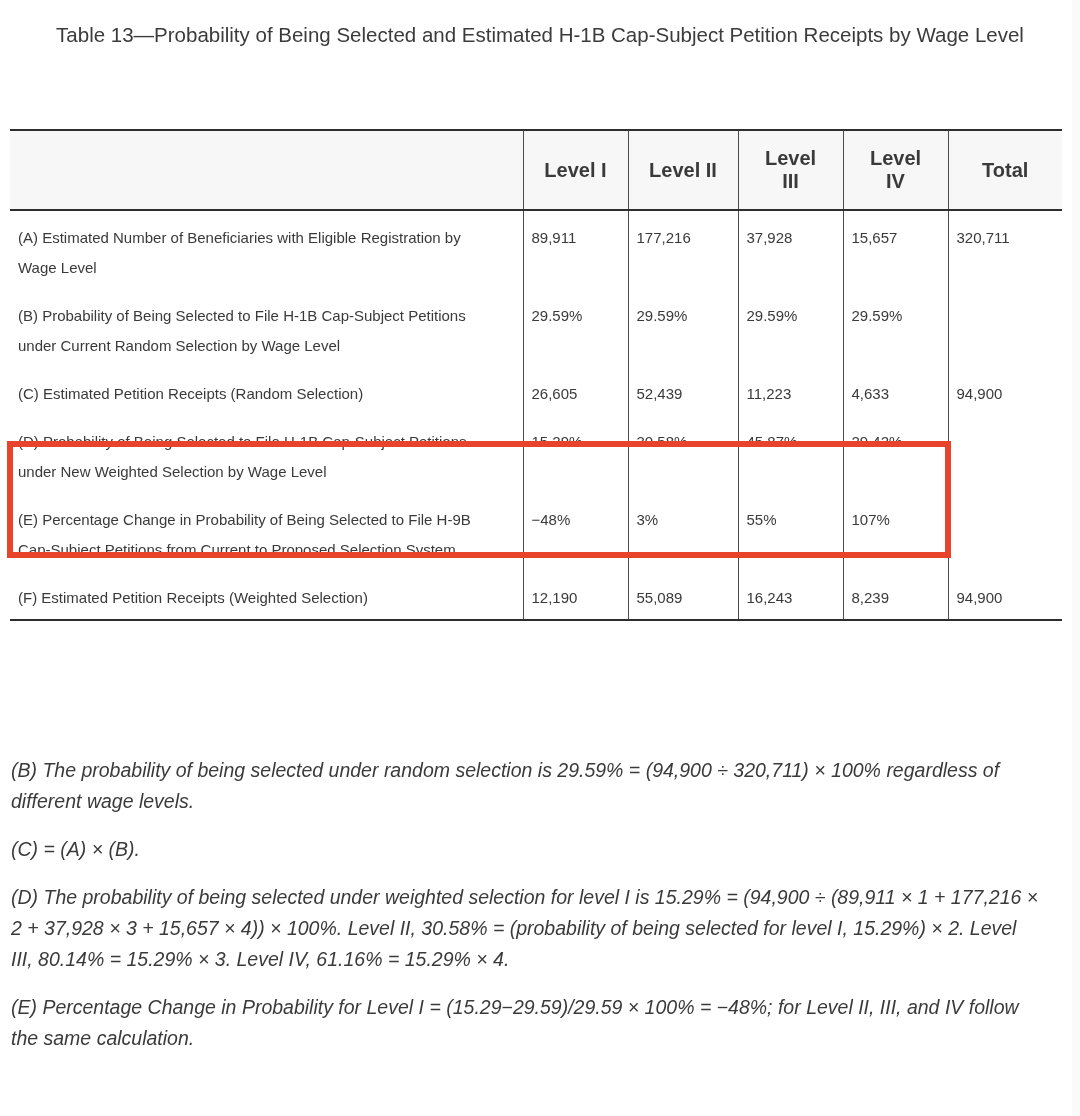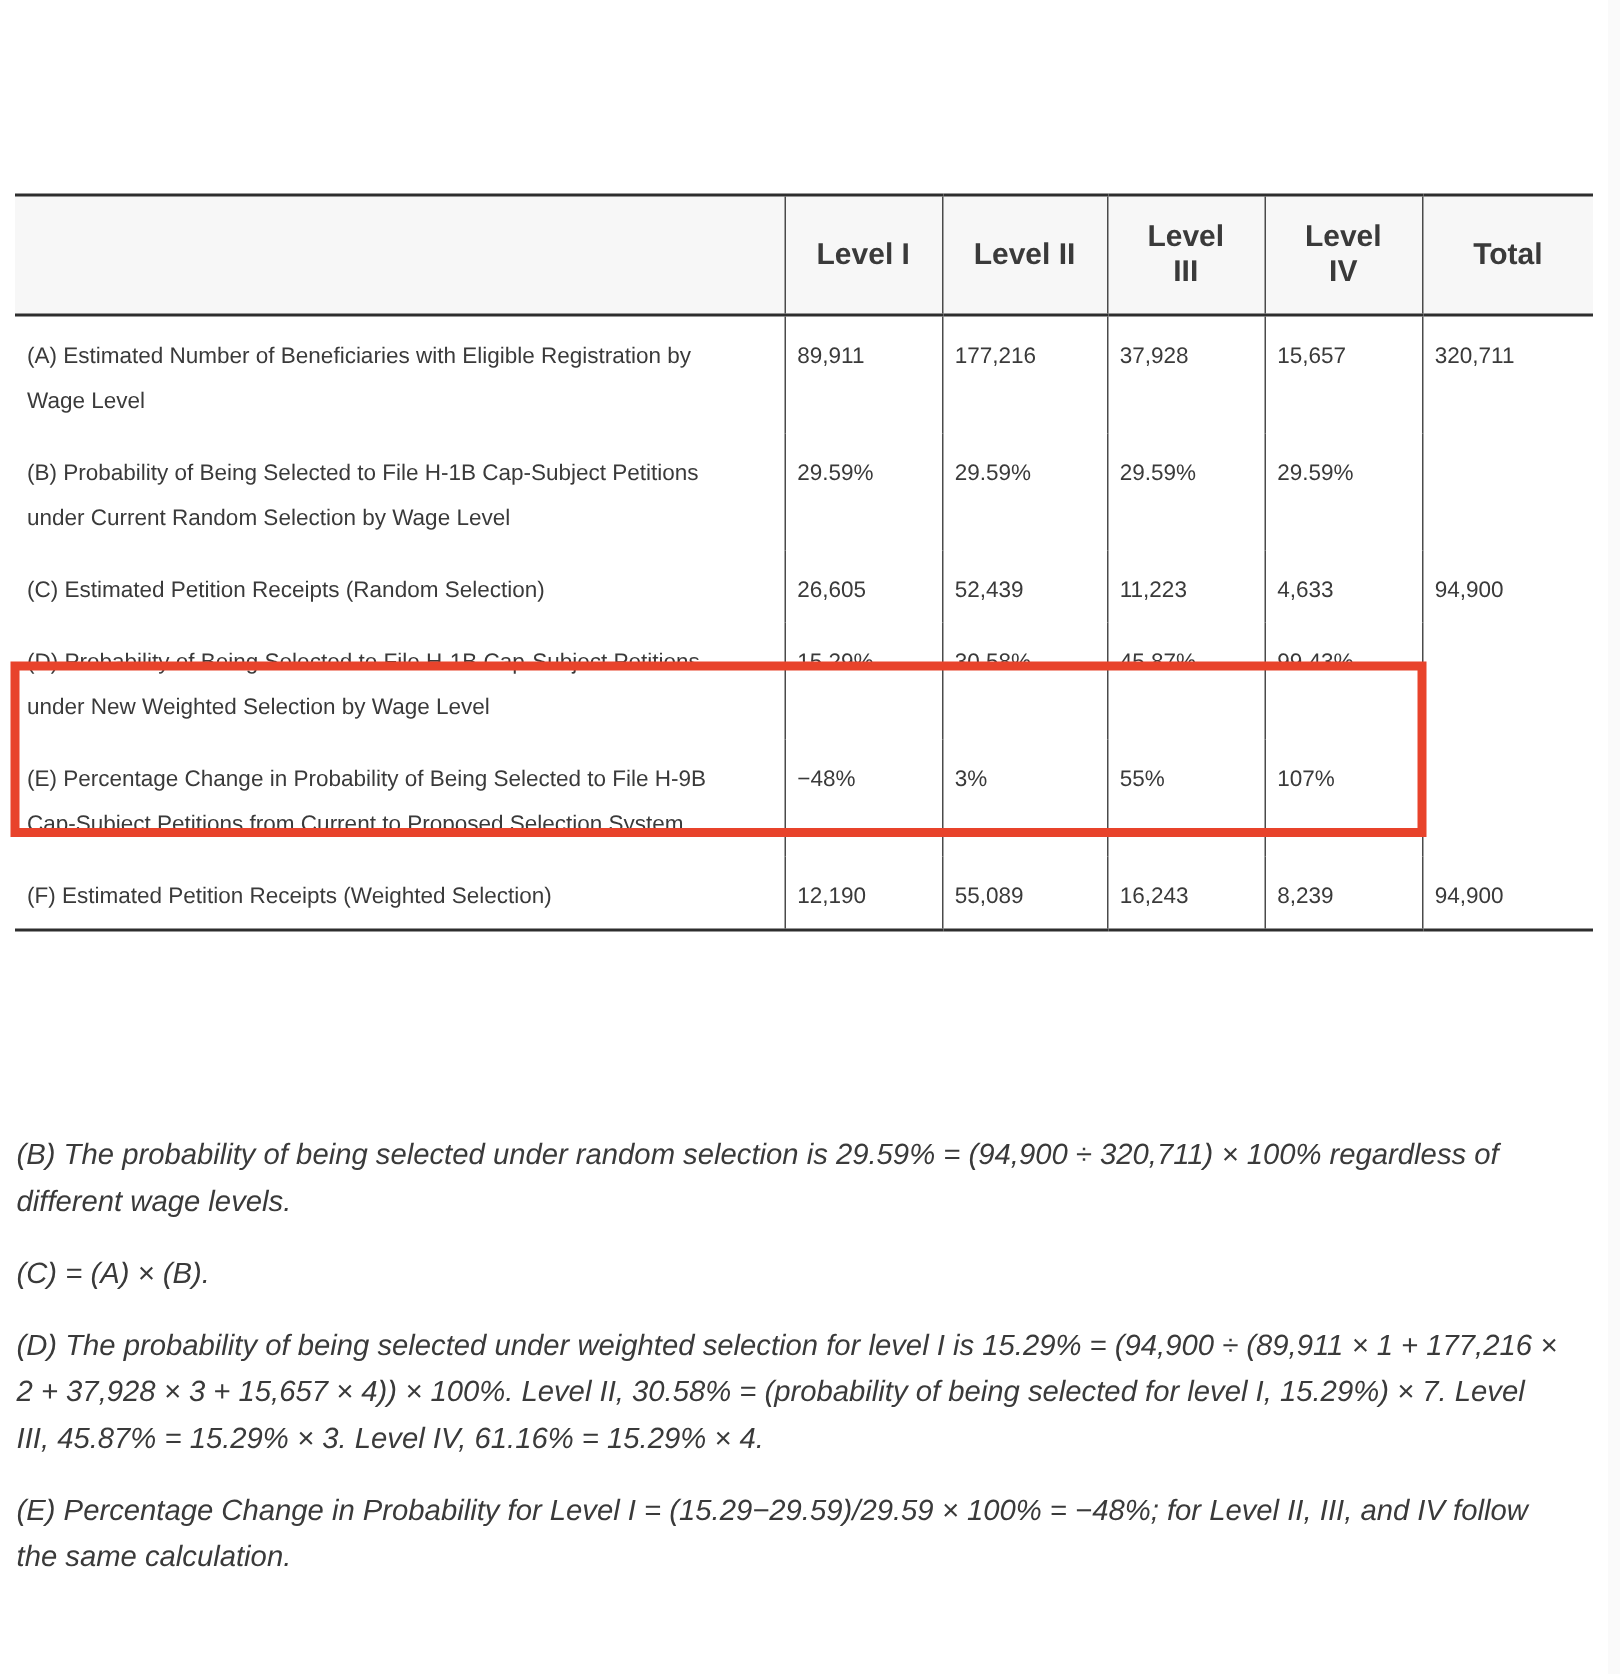--- a/index.html
+++ b/index.html
@@ -90,20 +90,21 @@
     width: 8px;
     height: 1116px;
     background: #fafafa;
   }
 </style>
 </head>
 <body>
 
 <div class="page">
 
+  <div class="title">Table 13—Probability of Being Selected and Estimated H-1B Cap-Subject Petition Receipts by Wage Level</div>
 
   <div class="table-wrap">
     <table>
       <colgroup>
         <col style="width:513px">
         <col style="width:105px">
         <col style="width:110px">
         <col style="width:105px">
         <col style="width:105px">
         <col style="width:114px">
@@ -141,21 +142,21 @@
           <td class="num">52,439</td>
           <td class="num">11,223</td>
           <td class="num">4,633</td>
           <td class="num total">94,900</td>
         </tr>
         <tr>
           <td class="lbl">(D) Probability of Being Selected to File H-1B Cap-Subject Petitions under New Weighted Selection by Wage Level</td>
           <td class="num">15.29%</td>
           <td class="num">30.58%</td>
           <td class="num">45.87%</td>
-          <td class="num">99.43%</td>
+          <td class="num">29.42%</td>
           <td class="num total"></td>
         </tr>
         <tr>
           <td class="lbl">(E) Percentage Change in Probability of Being Selected to File H-9B Cap-Subject Petitions from Current to Proposed Selection System</td>
           <td class="num">−48%</td>
           <td class="num">3%</td>
           <td class="num">55%</td>
           <td class="num">107%</td>
           <td class="num total"></td>
         </tr>
@@ -169,19 +170,19 @@
         </tr>
       </tbody>
     </table>
   </div>
 
   <div class="highlight-box" style="border-color: rgb(232, 67, 43);"></div>
 
   <div class="notes">
     <p>(B) The probability of being selected under random selection is 29.59% = (94,900 ÷ 320,711) × 100% regardless of different wage levels.</p>
     <p>(C) = (A) × (B).</p>
-    <p>(D) The probability of being selected under weighted selection for level I is 15.29% = (94,900 ÷ (89,911 × 1 + 177,216 × 2 + 37,928 × 3 + 15,657 × 4)) × 100%. Level II, 30.58% = (probability of being selected for level I, 15.29%) × 7. Level III, 45.87% = 15.29% × 3. Level IV, 61.16% = 15.29% × 4.</p>
+    <p>(D) The probability of being selected under weighted selection for level I is 15.29% = (94,900 ÷ (89,911 × 1 + 177,216 × 2 + 37,928 × 3 + 15,657 × 4)) × 100%. Level II, 30.58% = (probability of being selected for level I, 15.29%) × 2. Level III, 80.14% = 15.29% × 3. Level IV, 61.16% = 15.29% × 4.</p>
     <p>(E) Percentage Change in Probability for Level I = (15.29−29.59)/29.59 × 100% = −48%; for Level II, III, and IV follow the same calculation.</p>
   </div>
 
   <div class="right-gutter"></div>
 
 </div>
 
 </body></html>

